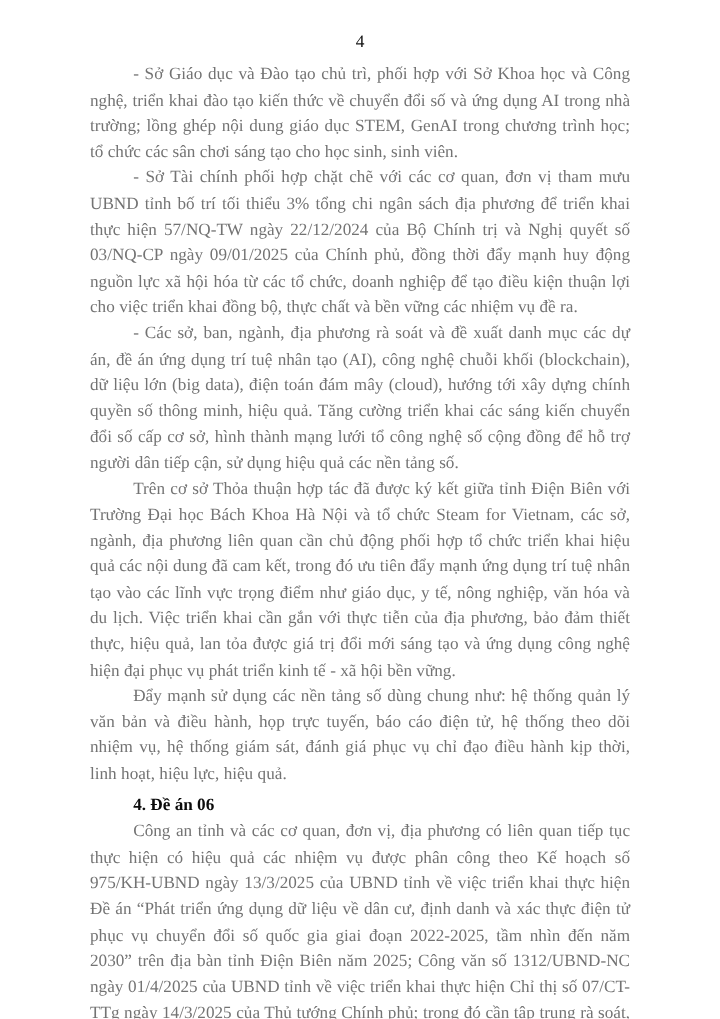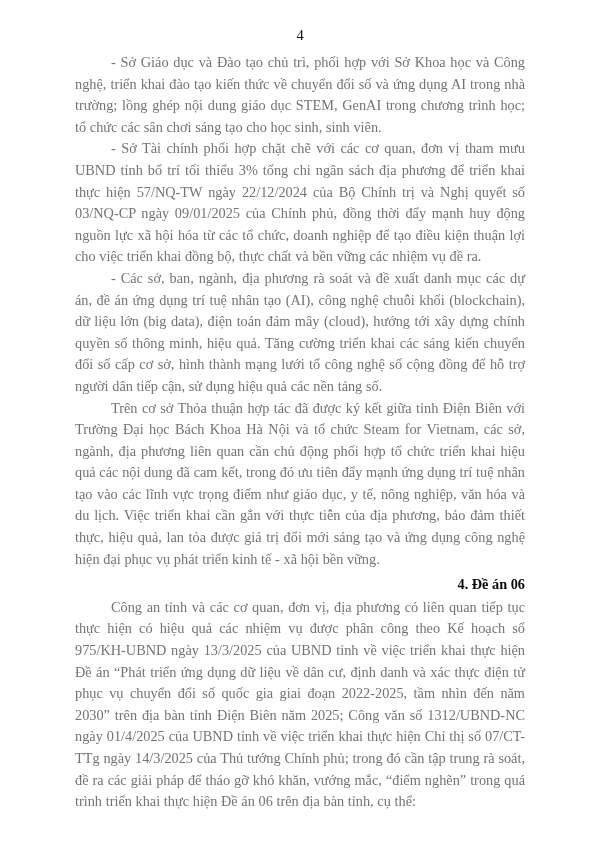--- a/index.html
+++ b/index.html
@@ -50,40 +50,41 @@
     word-spacing: 0.1px;
     hyphens: none;
   }
   h2.section-heading {
     margin: 0;
     padding: 4px 0 1px 0;
     text-indent: 36px;
     font-size: 14.3px;
     line-height: 21.6px;
     font-weight: bold;
-    text-align: right;
+    text-align: left;
     color: #0b0b0b;
   }
 </style>
 </head>
 <body>
 
 <div class="page">
 
   <div class="page-number">4</div>
 
   <div class="content">
 
     <p class="body-par">- Sở Giáo dục và Đào tạo chủ trì, phối hợp với Sở Khoa học và Công nghệ, triển khai đào tạo kiến thức về chuyển đổi số và ứng dụng AI trong nhà trường; lồng ghép nội dung giáo dục STEM, GenAI trong chương trình học; tổ chức các sân chơi sáng tạo cho học sinh, sinh viên.</p>
 
     <p class="body-par">- Sở Tài chính phối hợp chặt chẽ với các cơ quan, đơn vị tham mưu UBND tỉnh bố trí tối thiểu 3% tổng chi ngân sách địa phương để triển khai thực hiện 57/NQ-TW ngày 22/12/2024 của Bộ Chính trị và Nghị quyết số 03/NQ-CP ngày 09/01/2025 của Chính phủ, đồng thời đẩy mạnh huy động nguồn lực xã hội hóa từ các tổ chức, doanh nghiệp để tạo điều kiện thuận lợi cho việc triển khai đồng bộ, thực chất và bền vững các nhiệm vụ đề ra.</p>
 
     <p class="body-par">- Các sở, ban, ngành, địa phương rà soát và đề xuất danh mục các dự án, đề án ứng dụng trí tuệ nhân tạo (AI), công nghệ chuỗi khối (blockchain), dữ liệu lớn (big data), điện toán đám mây (cloud), hướng tới xây dựng chính quyền số thông minh, hiệu quả. Tăng cường triển khai các sáng kiến chuyển đổi số cấp cơ sở, hình thành mạng lưới tổ công nghệ số cộng đồng để hỗ trợ người dân tiếp cận, sử dụng hiệu quả các nền tảng số.</p>
 
     <p class="body-par">Trên cơ sở Thỏa thuận hợp tác đã được ký kết giữa tỉnh Điện Biên với Trường Đại học Bách Khoa Hà Nội và tổ chức Steam for Vietnam, các sở, ngành, địa phương liên quan cần chủ động phối hợp tổ chức triển khai hiệu quả các nội dung đã cam kết, trong đó ưu tiên đẩy mạnh ứng dụng trí tuệ nhân tạo vào các lĩnh vực trọng điểm như giáo dục, y tế, nông nghiệp, văn hóa và du lịch. Việc triển khai cần gắn với thực tiễn của địa phương, bảo đảm thiết thực, hiệu quả, lan tỏa được giá trị đổi mới sáng tạo và ứng dụng công nghệ hiện đại phục vụ phát triển kinh tế - xã hội bền vững.</p>
 
+    <p class="body-par">Đẩy mạnh sử dụng các nền tảng số dùng chung như: hệ thống quản lý văn bản và điều hành, họp trực tuyến, báo cáo điện tử, hệ thống theo dõi nhiệm vụ, hệ thống giám sát, đánh giá phục vụ chỉ đạo điều hành kịp thời, linh hoạt, hiệu lực, hiệu quả.</p>
 
     <h2 class="section-heading">4. Đề án 06</h2>
 
     <p class="body-par">Công an tỉnh và các cơ quan, đơn vị, địa phương có liên quan tiếp tục thực hiện có hiệu quả các nhiệm vụ được phân công theo Kế hoạch số 975/KH-UBND ngày 13/3/2025 của UBND tỉnh về việc triển khai thực hiện Đề án “Phát triển ứng dụng dữ liệu về dân cư, định danh và xác thực điện tử phục vụ chuyển đổi số quốc gia giai đoạn 2022-2025, tầm nhìn đến năm 2030” trên địa bàn tỉnh Điện Biên năm 2025; Công văn số 1312/UBND-NC ngày 01/4/2025 của UBND tỉnh về việc triển khai thực hiện Chỉ thị số 07/CT-TTg ngày 14/3/2025 của Thủ tướng Chính phủ; trong đó cần tập trung rà soát, đề ra các giải pháp để tháo gỡ khó khăn, vướng mắc, “điểm nghẽn”  trong quá trình triển khai thực hiện Đề án 06 trên địa bàn tỉnh, cụ thể:</p>
 
   </div>
 </div>
 
 </body></html>

